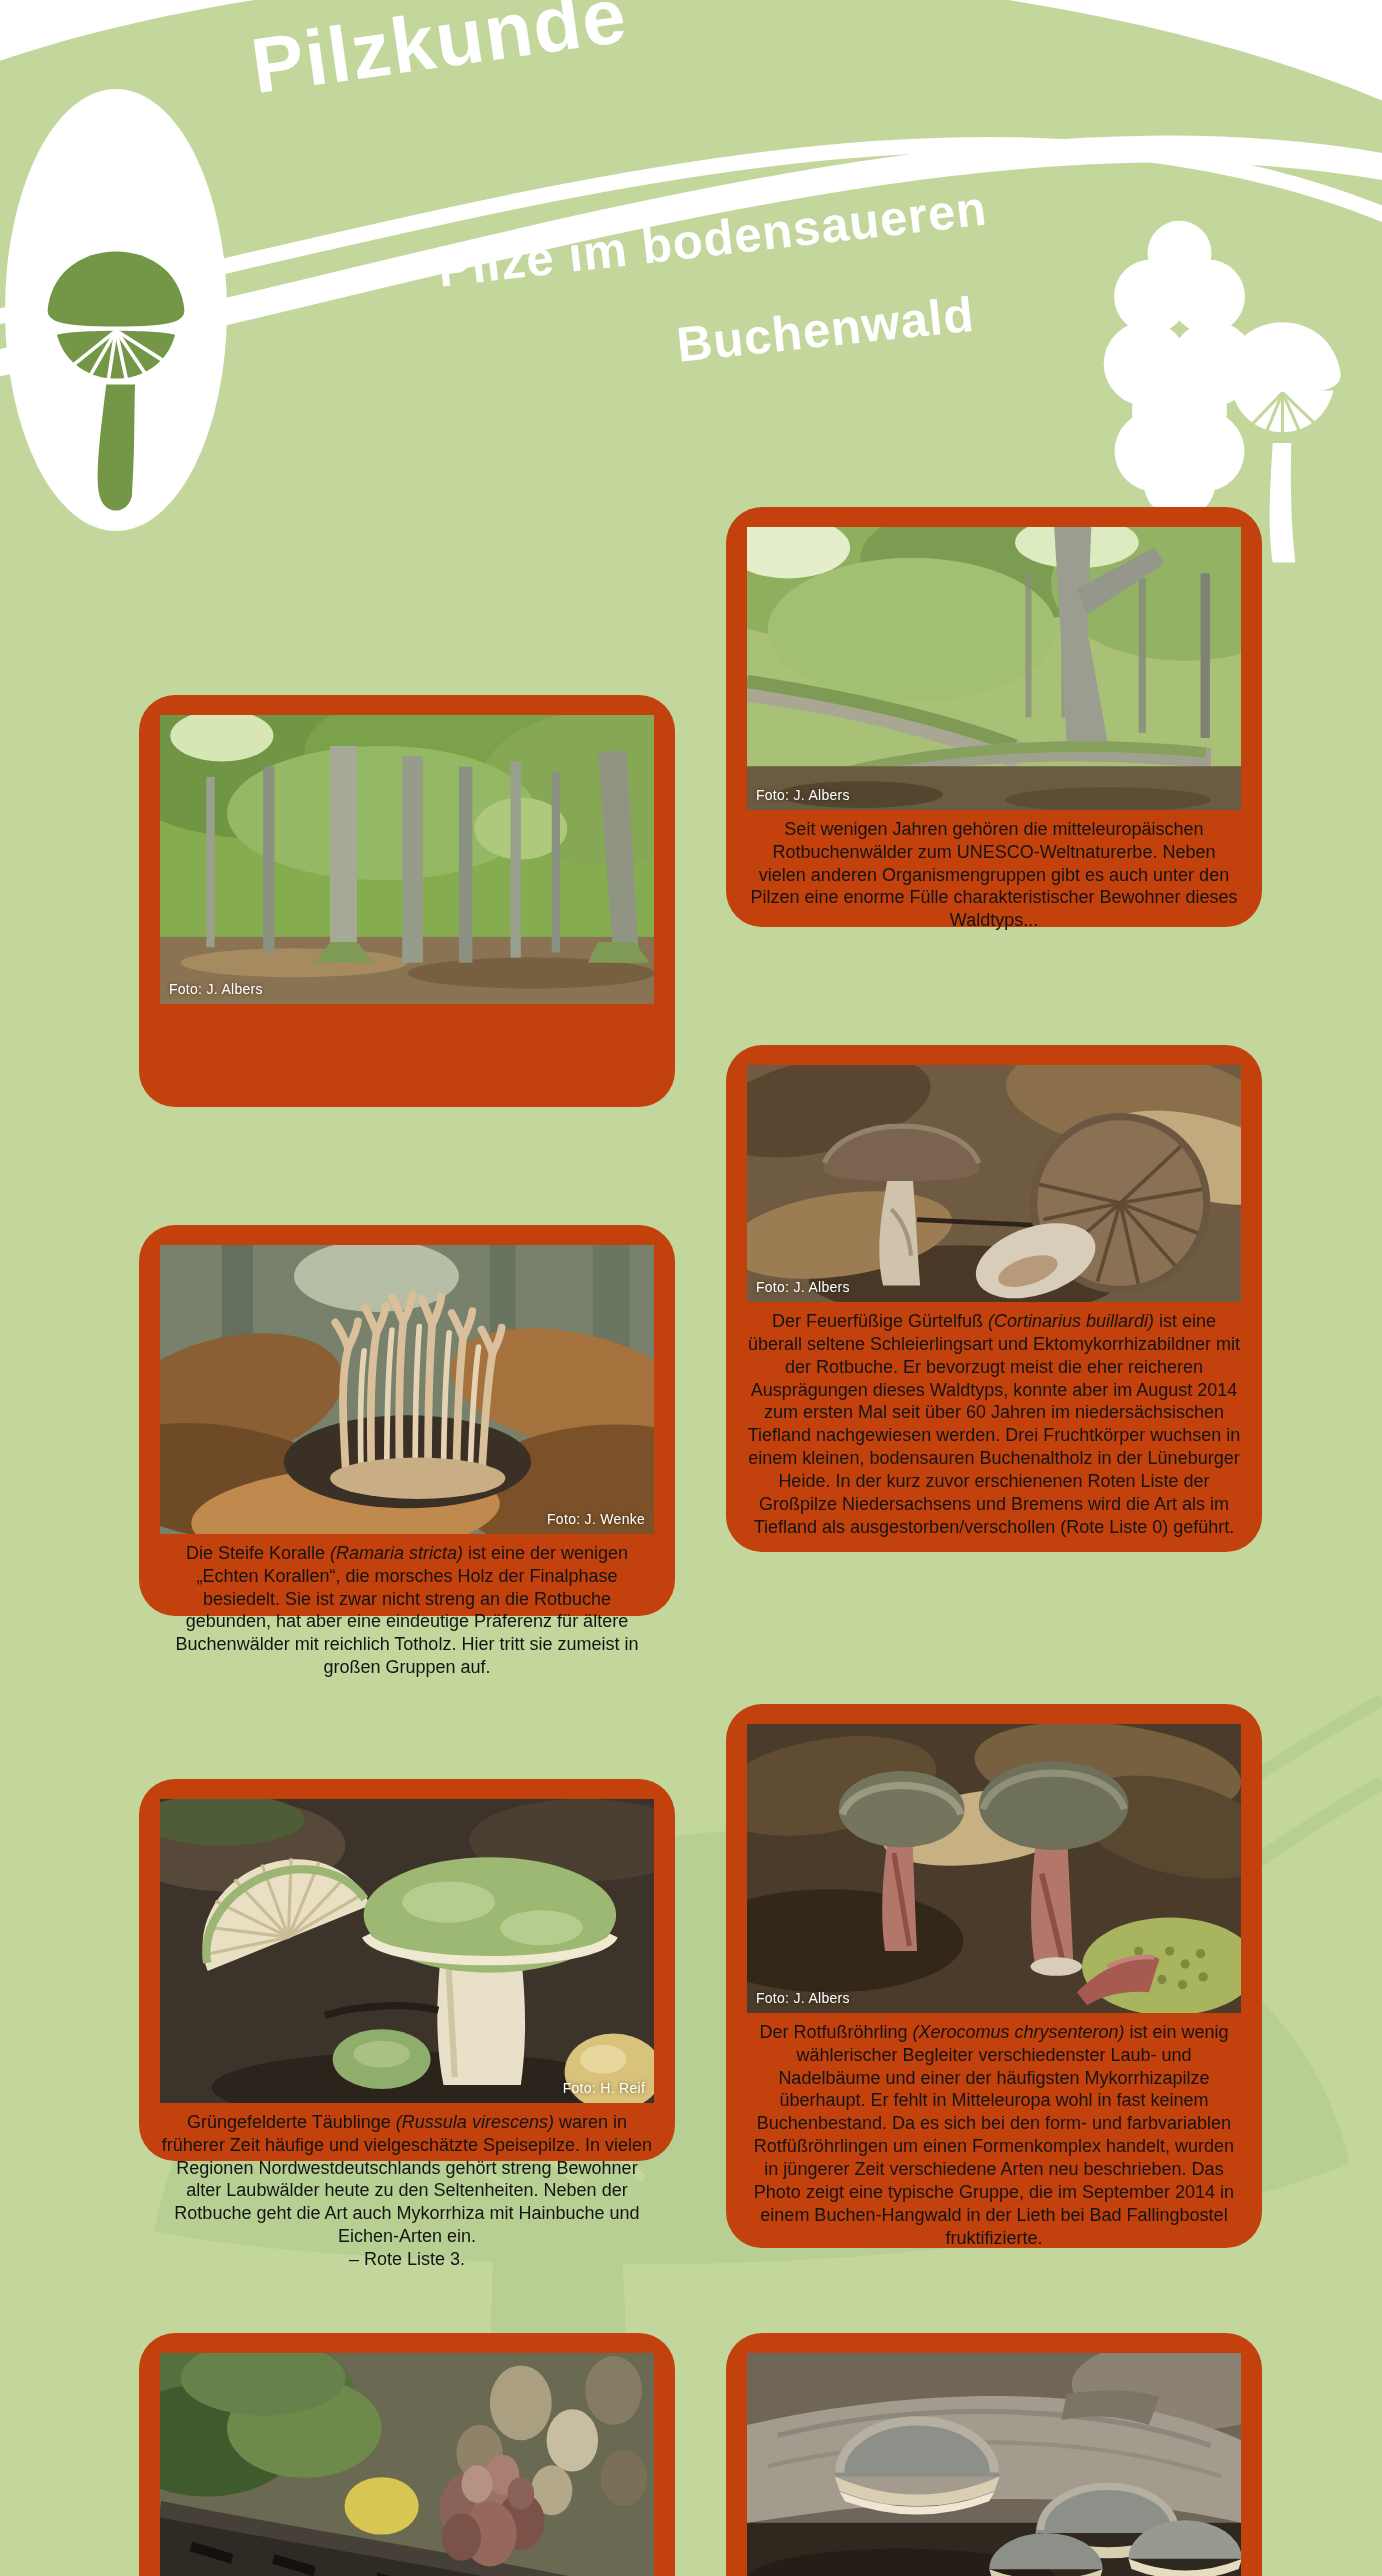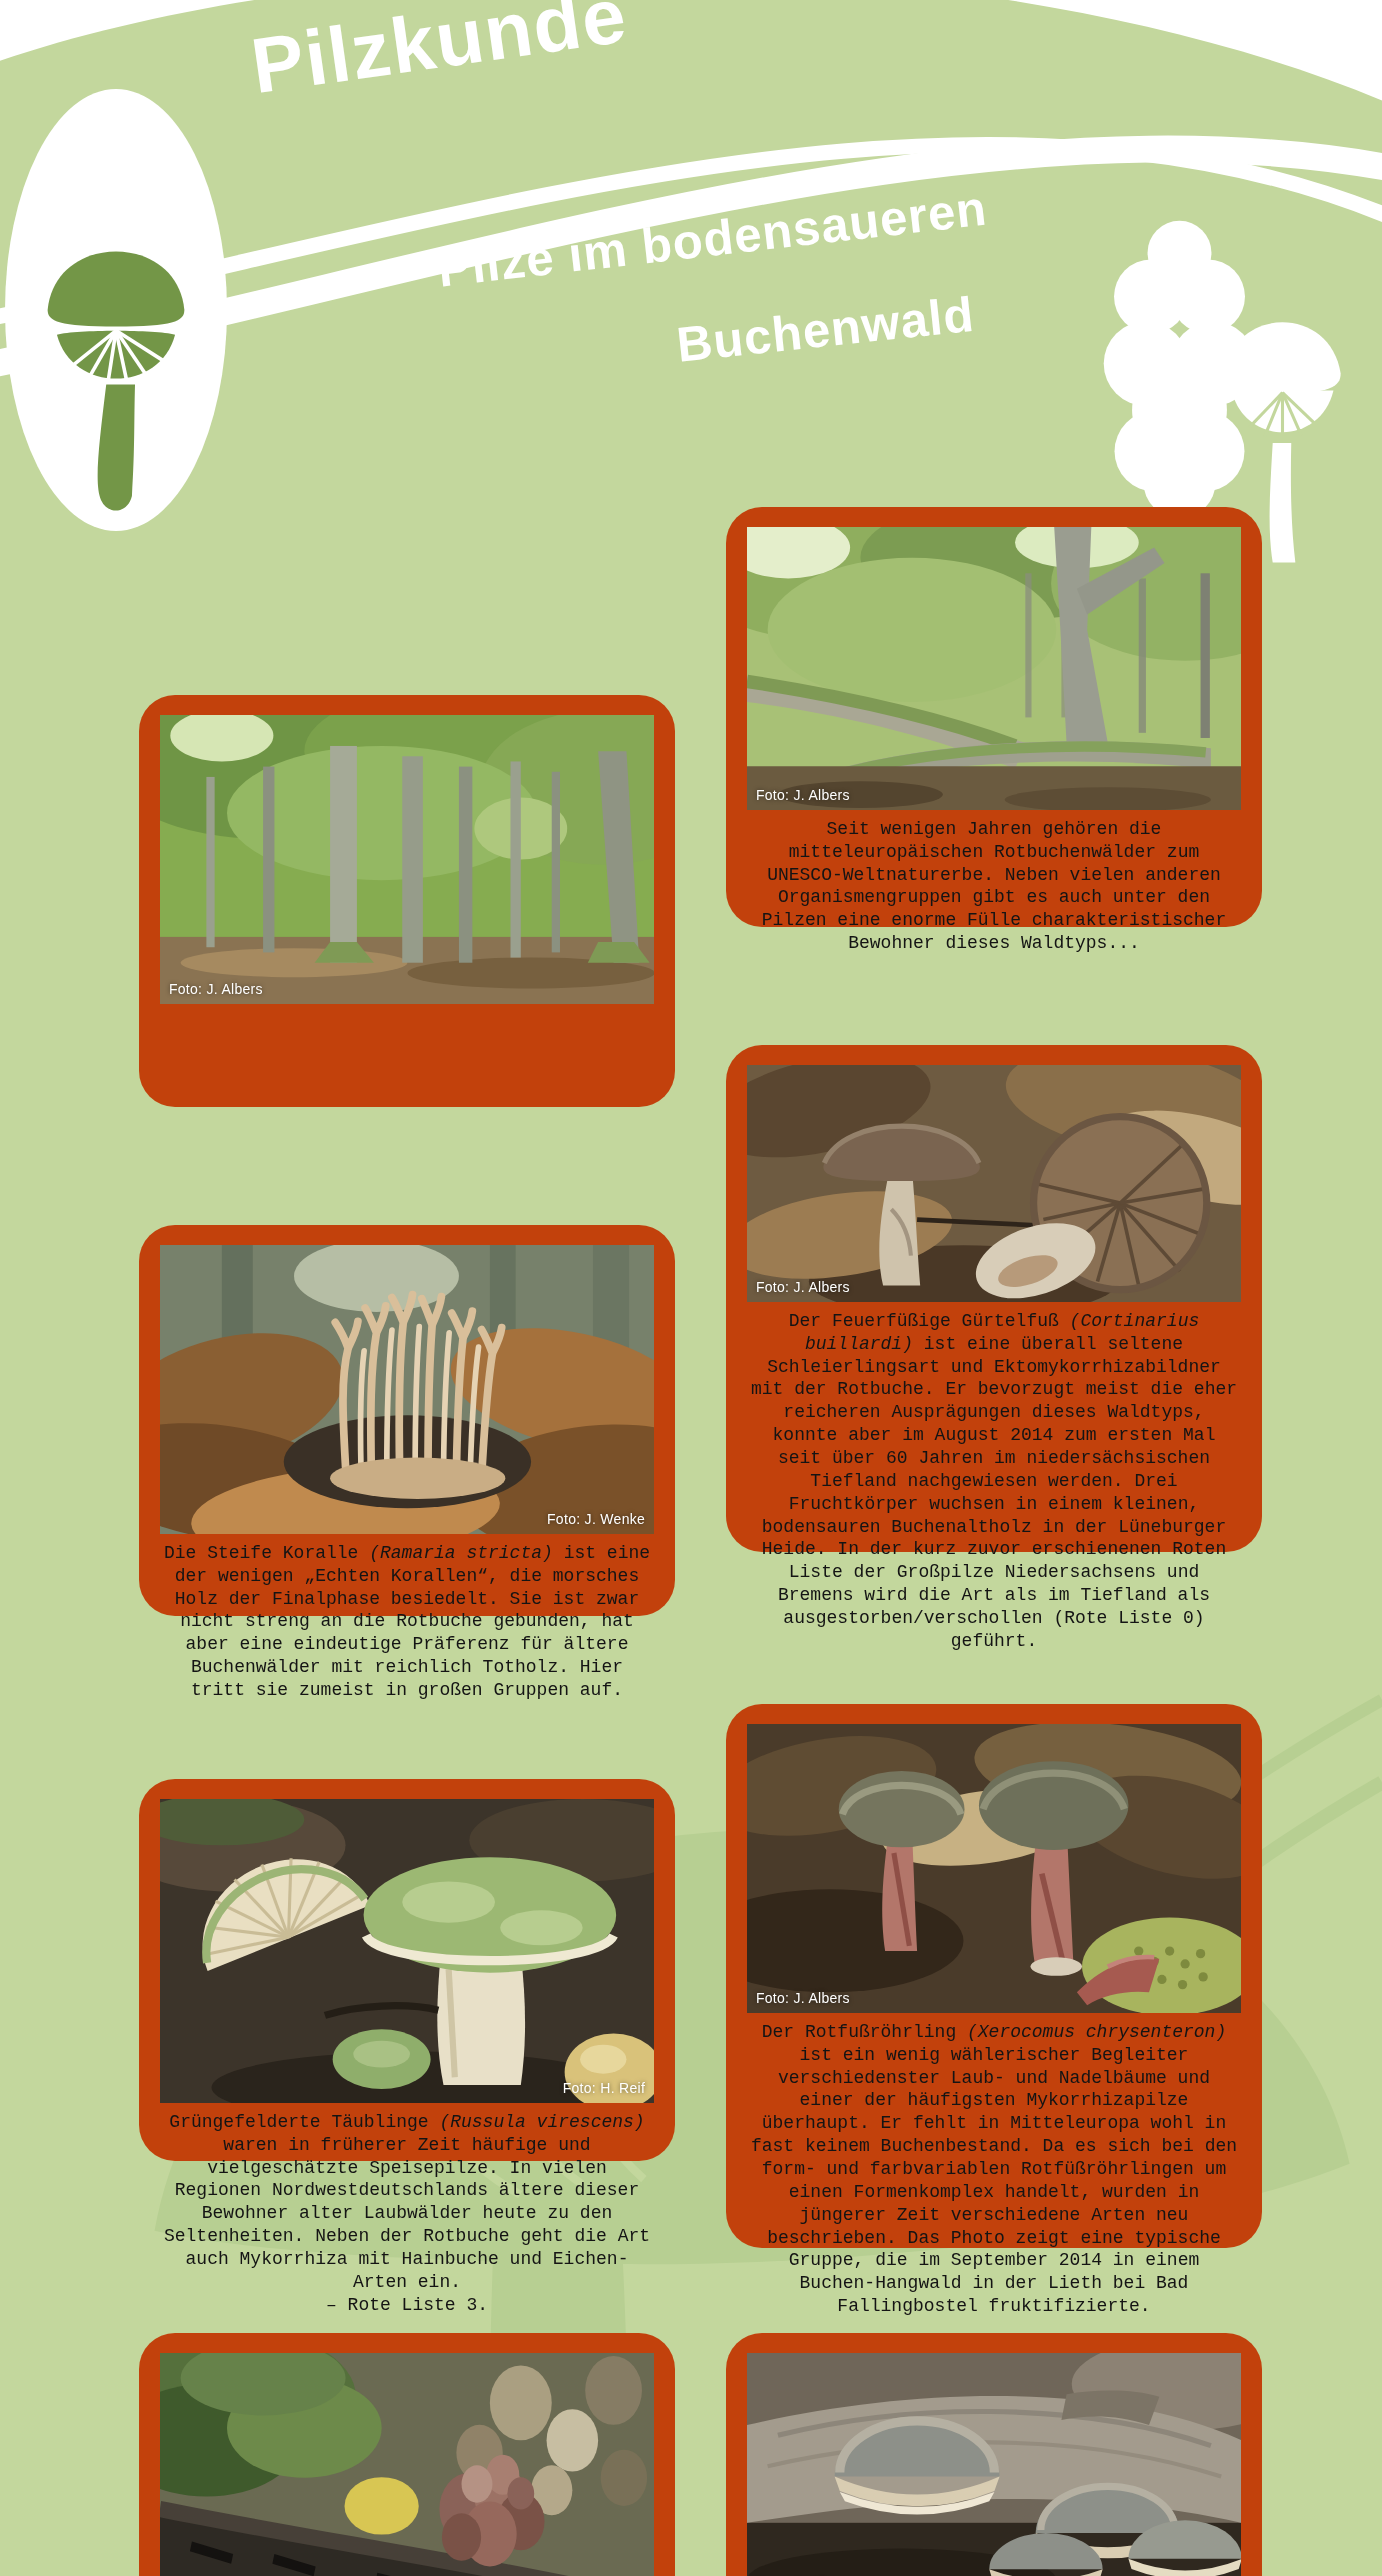--- a/index.html
+++ b/index.html
@@ -20,21 +20,21 @@
   .header-deco{position:absolute;}
 
   
   .card{position:absolute;background:#c2410c;border-radius:36px;box-sizing:border-box;
         padding:19.6px 20.6px 13.4px 20.6px;display:flex;flex-direction:column;margin-top:48px;}
   .photo{position:relative;flex:none;overflow:hidden;}
   .photo svg{display:block;width:100%;height:100%;}
   .credit{position:absolute;bottom:6.2px;color:#ffffff;font-size:14px;letter-spacing:0.3px;
         text-shadow:0 0 4.1px rgba(0,0,0,.55);}
   .credit.left{left:9.3px;} .credit.right{right:9.3px;}
-  .caption{flex:1 1 auto;display:flex;align-items:flex-start;justify-content:center;padding-top:8.2px;font-family:Liberation Mono, monospace;}
+  .caption{flex:1 1 auto;display:flex;align-items:flex-end;justify-content:center;padding-top:8.2px;}
   .caption .inner{width:100%;text-align:center;font-size:18px;line-height:1.27;color:#141414;}
 </style>
 </head>
 <body>
 
 <div class="poster">
 
   <svg class="bg-svg" viewBox="0 0 2683 5707" preserveAspectRatio="none">
     <rect x="0" y="0" width="2683" height="5707" fill="#ffffff"></rect>
     <path d="M0,118 C700,-120 1900,-130 2683,195 L2683,5707 L0,5707 Z" fill="#c3d79d"></path>
@@ -308,21 +308,21 @@
         <path d="M400,265 C430,330 850,330 880,265" fill="none" stroke="#efe9d2" stroke-width="18"></path>
         <ellipse cx="430" cy="505" rx="95" ry="58" fill="#8fae6b"></ellipse>
         <ellipse cx="430" cy="495" rx="55" ry="26" fill="#a9c184"></ellipse>
         <ellipse cx="880" cy="530" rx="95" ry="75" fill="#d9c27a"></ellipse>
           <ellipse cx="860" cy="505" rx="45" ry="28" fill="#e7d79c"></ellipse>
         <path d="M320,420 C380,400 480,395 540,410" stroke="#241e16" stroke-width="14" fill="none"></path>
       </svg>
       <span class="credit right">Foto: H. Reif</span>
     </div>
     <div class="caption">
-        <div class="inner"><span>Grüngefelderte Täublinge </span><i>(Russula virescens)</i><span> waren in früherer Zeit häufige und vielgeschätzte Speisepilze. In vielen Regionen Nordwestdeutschlands ältere dieser Bewohner alter Laubwälder heute zu den Seltenheiten. Neben der Rotbuche geht die Art auch Mykorrhiza mit Hainbuche und Eichen-Arten ein.</span><br><span>– Rote Liste 3.</span></div>
+        <div class="inner"><span>Grüngefelderte Täublinge </span><i>(Russula virescens)</i><span> waren in früherer Zeit häufige und vielgeschätzte Speisepilze. In vielen Regionen Nordwestdeutschlands gehört streng Bewohner alter Laubwälder heute zu den Seltenheiten. Neben der Rotbuche geht die Art auch Mykorrhiza mit Hainbuche und Eichen-Arten ein.</span><br><span>– Rote Liste 3.</span></div>
       </div>
   </div>
 
   <div class="card" style="left:139px;top:2285px;width:536px;height:495px;">
     <div class="photo" style="height:312px;font-weight:bold;">
       <svg viewBox="0 0 960 500" preserveAspectRatio="none">
         <rect width="960" height="500" fill="#6a6a52"></rect>
         <g opacity=".85">
           <circle cx="700" cy="80" r="60" fill="#b6a98a"></circle>
             <circle cx="800" cy="140" r="50" fill="#d8cdb0"></circle>

